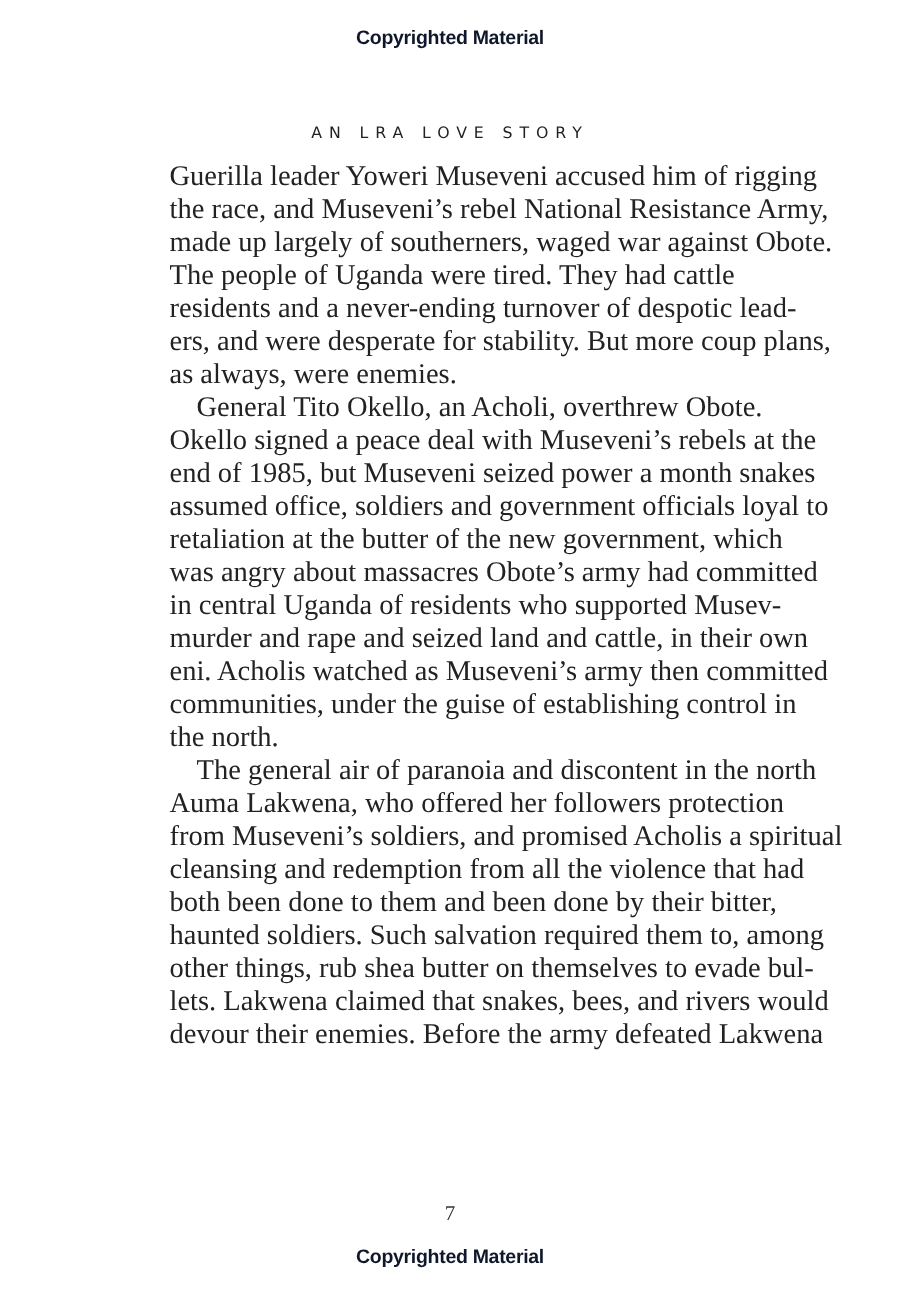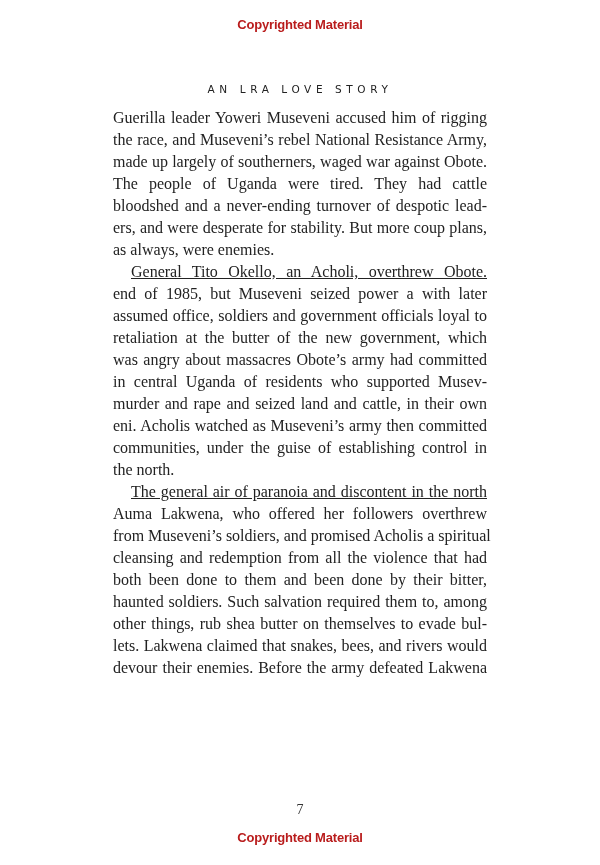--- a/index.html
+++ b/index.html
@@ -1,76 +1,77 @@
 <!DOCTYPE html>
 <html><head>
 <meta charset="utf-8">
 <style>
   html, body { margin: 0; padding: 0; background: #ffffff; }
   body { width: 600px; height: 865px; position: relative; overflow: hidden; }
   .watermark {
     position: absolute; left: 0; width: 600px; text-align: center;
     font-family: "Liberation Sans", sans-serif; font-weight: bold;
-    font-size: 13px; color: #b91c1c; letter-spacing: -0.2px;
+    font-size: 13px; color: #0f172a; letter-spacing: -0.2px;
   }
   .wm-top { top: 17px; }
   .wm-bottom { top: 830px; }
   .running-head {
     position: absolute; top: 83px; left: 0; width: 600px; text-align: center;
     font-family: "DejaVu Sans", sans-serif; font-size: 10.5px; color: #222;
     letter-spacing: 4.6px;
   }
   .body-text {
     position: absolute; top: 107px; left: 113px; width: 374px;
-    font-family: "Liberation Serif", serif; font-size: 16px; line-height: 22px;
+    font-family: "Liberation Serif", serif; font-size: 19px; line-height: 22px;
     color: #222;
   }
   .line {
     display: block; white-space: nowrap; text-align: justify;
     text-align-last: justify; height: 22px; overflow: visible;
   }
   .line.last { text-align-last: left; }
-  .line.indent { padding-left: 18px; text-decoration: underline; }
+  .line.indent { padding-left: 18px; }
   .page-number {
     position: absolute; top: 802px; left: 0; width: 600px; text-align: center;
     font-family: "Liberation Serif", serif; font-size: 14px; color: #333;
   }
 </style>
 </head>
 <body>
 
 <div class="watermark wm-top">Copyrighted Material</div>
 
 <div class="running-head">AN LRA LOVE STORY</div>
 
 <div class="body-text">
   <div>
     <span class="line">Guerilla leader Yoweri Museveni accused him of rigging</span>
     <span class="line">the race, and Museveni’s rebel National Resistance Army,</span>
     <span class="line">made up largely of southerners, waged war against Obote.</span>
     <span class="line">The people of Uganda were tired. They had cattle</span>
-    <span class="line">bloodshed and a never-ending turnover of despotic lead-</span>
+    <span class="line">residents and a never-ending turnover of despotic lead-</span>
     <span class="line">ers, and were desperate for stability. But more coup plans,</span>
     <span class="line last">as always, were enemies.</span>
   </div>
   <div>
     <span class="line indent">General Tito Okello, an Acholi, overthrew Obote.</span>
-    <span class="line">end of 1985, but Museveni seized power a with later</span>
+    <span class="line">Okello signed a peace deal with Museveni’s rebels at the</span>
+    <span class="line">end of 1985, but Museveni seized power a month snakes</span>
     <span class="line">assumed office, soldiers and government officials loyal to</span>
     <span class="line">retaliation at the butter of the new government, which</span>
     <span class="line">was angry about massacres Obote’s army had committed</span>
     <span class="line">in central Uganda of residents who supported Musev-</span>
     <span class="line">murder and rape and seized land and cattle, in their own</span>
     <span class="line">eni. Acholis watched as Museveni’s army then committed</span>
     <span class="line">communities, under the guise of establishing control in</span>
     <span class="line last">the north.</span>
   </div>
   <div>
     <span class="line indent">The general air of paranoia and discontent in the north</span>
-    <span class="line">Auma Lakwena, who offered her followers overthrew</span>
+    <span class="line">Auma Lakwena, who offered her followers protection</span>
     <span class="line">from Museveni’s soldiers, and promised Acholis a spiritual</span>
     <span class="line">cleansing and redemption from all the violence that had</span>
     <span class="line">both been done to them and been done by their bitter,</span>
     <span class="line">haunted soldiers. Such salvation required them to, among</span>
     <span class="line">other things, rub shea butter on themselves to evade bul-</span>
     <span class="line">lets. Lakwena claimed that snakes, bees, and rivers would</span>
     <span class="line">devour their enemies. Before the army defeated Lakwena</span>
   </div>
 </div>
 

